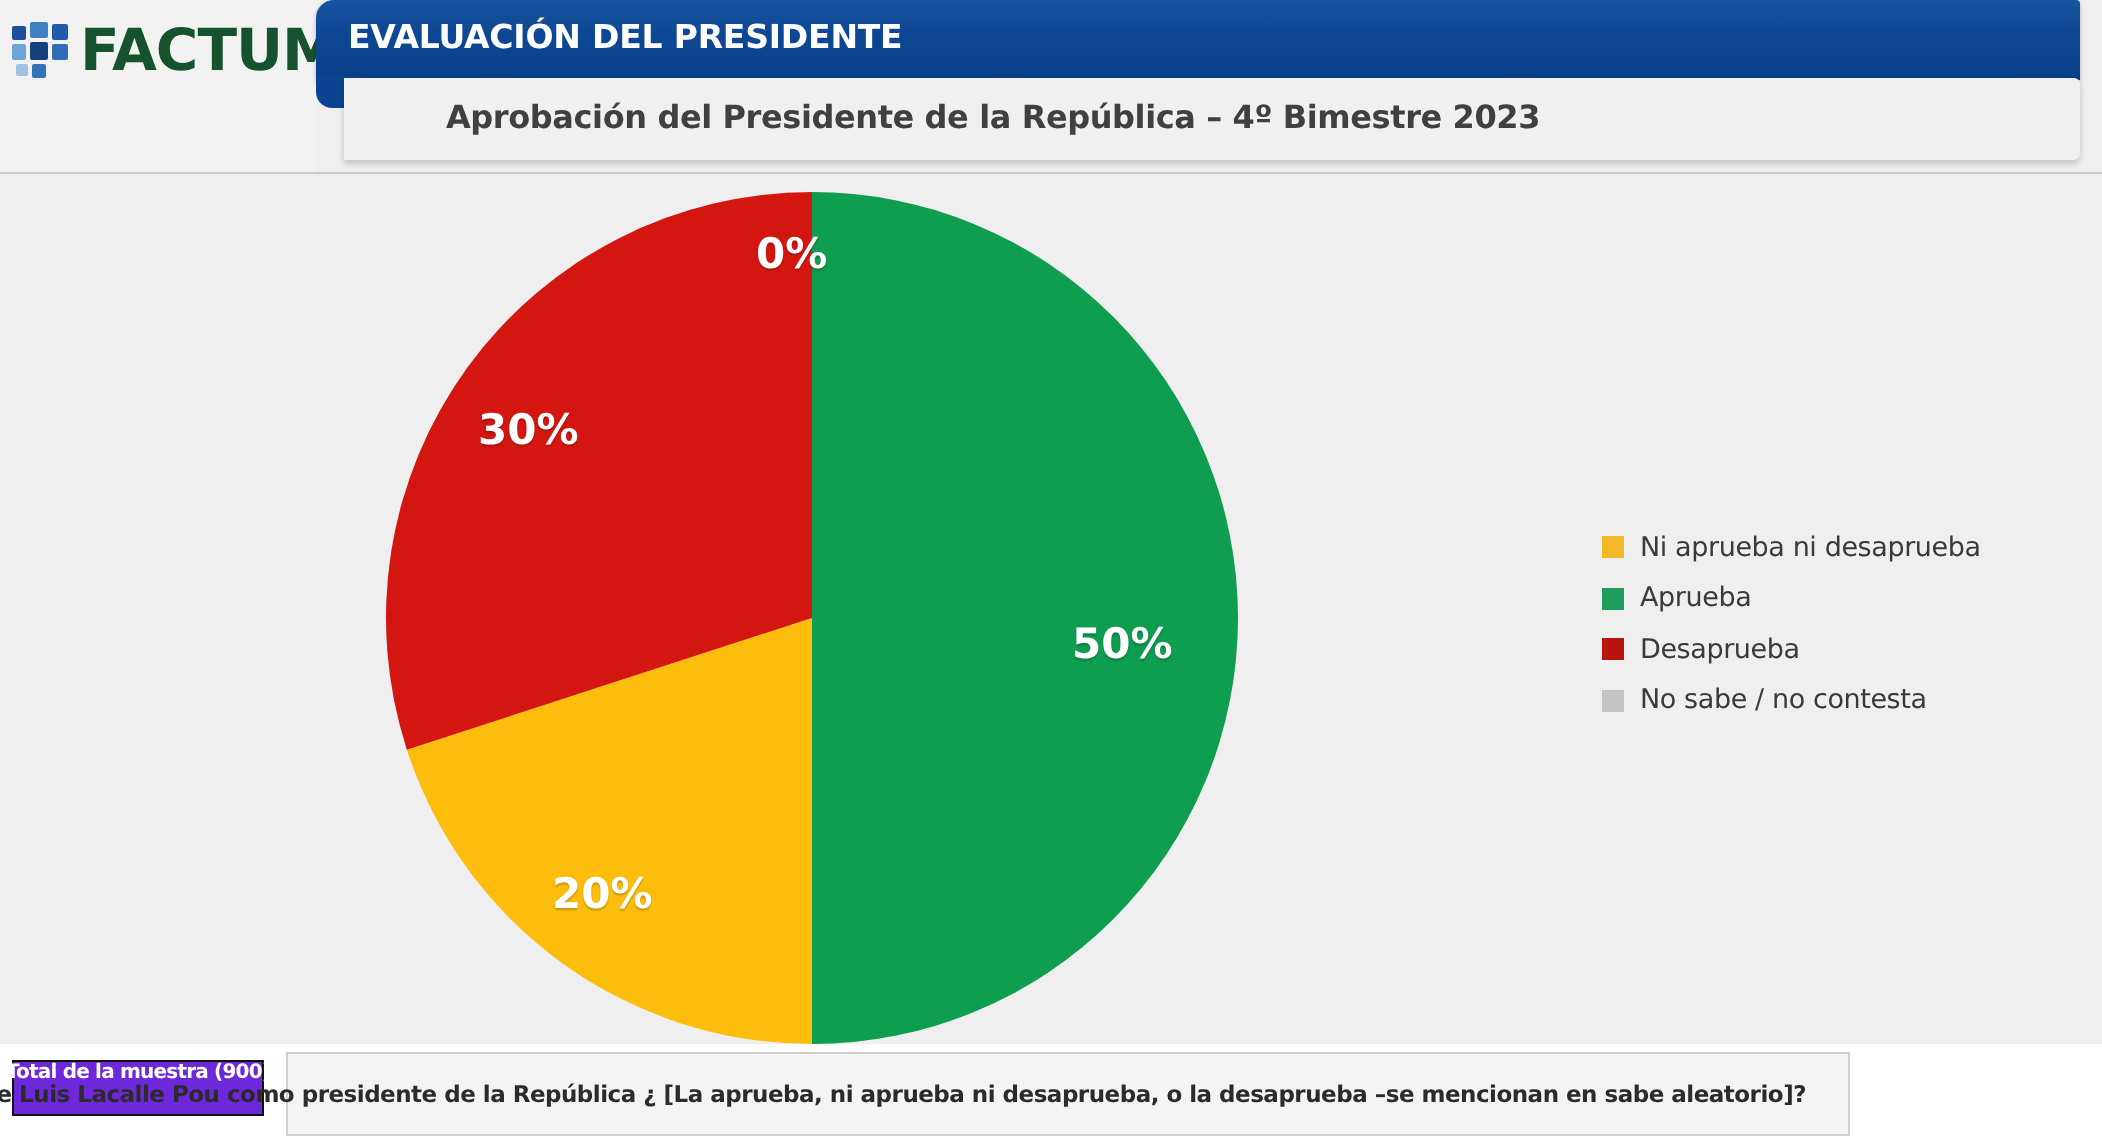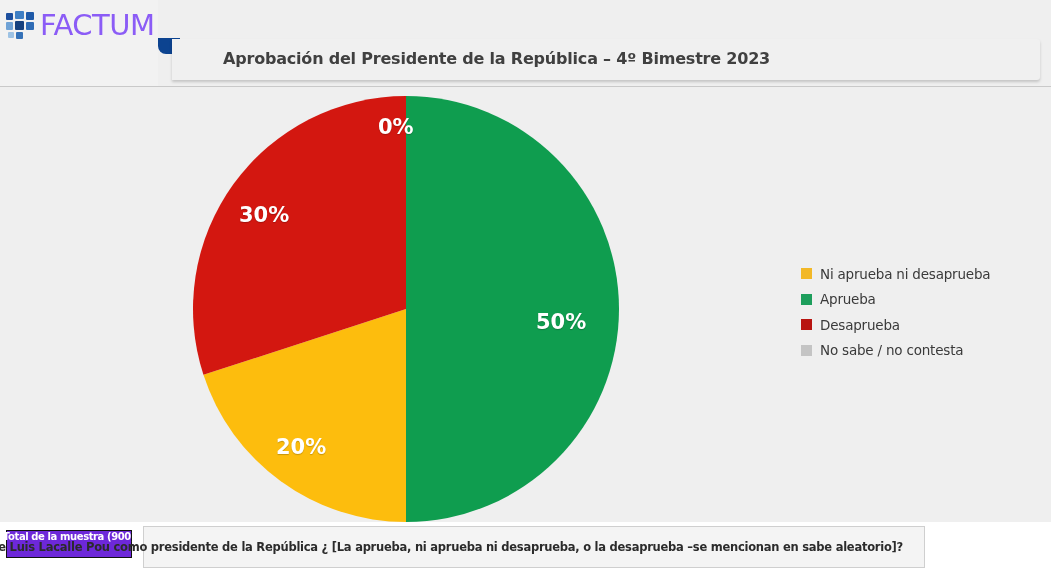--- a/index.html
+++ b/index.html
@@ -54,23 +54,23 @@
   .lm2 { left: 9px;  top: 0px;  width: 9px;  height: 8px;  background: #3f7fc4; }
   .lm3 { left: 20px; top: 1px;  width: 8px;  height: 8px;  background: #1f5aa8; }
   .lm4 { left: 0px;  top: 11px; width: 7px;  height: 8px;  background: #6fa2d6; }
   .lm5 { left: 9px;  top: 10px; width: 9px;  height: 9px;  background: #16417f; }
   .lm6 { left: 20px; top: 11px; width: 8px;  height: 8px;  background: #2f6cb5; }
   .lm7 { left: 2px;  top: 21px; width: 6px;  height: 6px;  background: #9dc2e4; }
   .lm8 { left: 10px; top: 21px; width: 7px;  height: 7px;  background: #3572b8; }
   .logo-text {
     font-family: "DejaVu Sans", sans-serif;
     font-size: 29px;
-    font-weight: 400;
+    font-weight: 700;
     letter-spacing: -0.5px;
-    color: #8b5cf6;
+    color: #14532d;
     margin-left: 4px;
     line-height: 1;
   }
 
   
   .header-tab {
     position: absolute;
     left: 158px;
     top: 0px;
     width: 882px;
@@ -264,20 +264,23 @@
         <i class="lm3"></i>
       <i class="lm4"></i>
         <i class="lm5"></i>
         <i class="lm6"></i>
       <i class="lm7"></i>
         <i class="lm8"></i>
     </span>
     <span class="logo-text">FACTUM</span>
   </div>
 
+  <div class="header-tab">
+    <div class="header-tab-title">EVALUACIÓN DEL PRESIDENTE</div>
+  </div>
   <div class="header-tab-foot"></div>
 
   <div class="subtitle-panel">
     <div class="subtitle-text">Aprobación del Presidente de la República – 4º Bimestre 2023</div>
   </div>
 
   <div class="chart-area">
 
     <div class="pie-wrap">
       <svg class="pie" viewBox="0 0 428 428">

